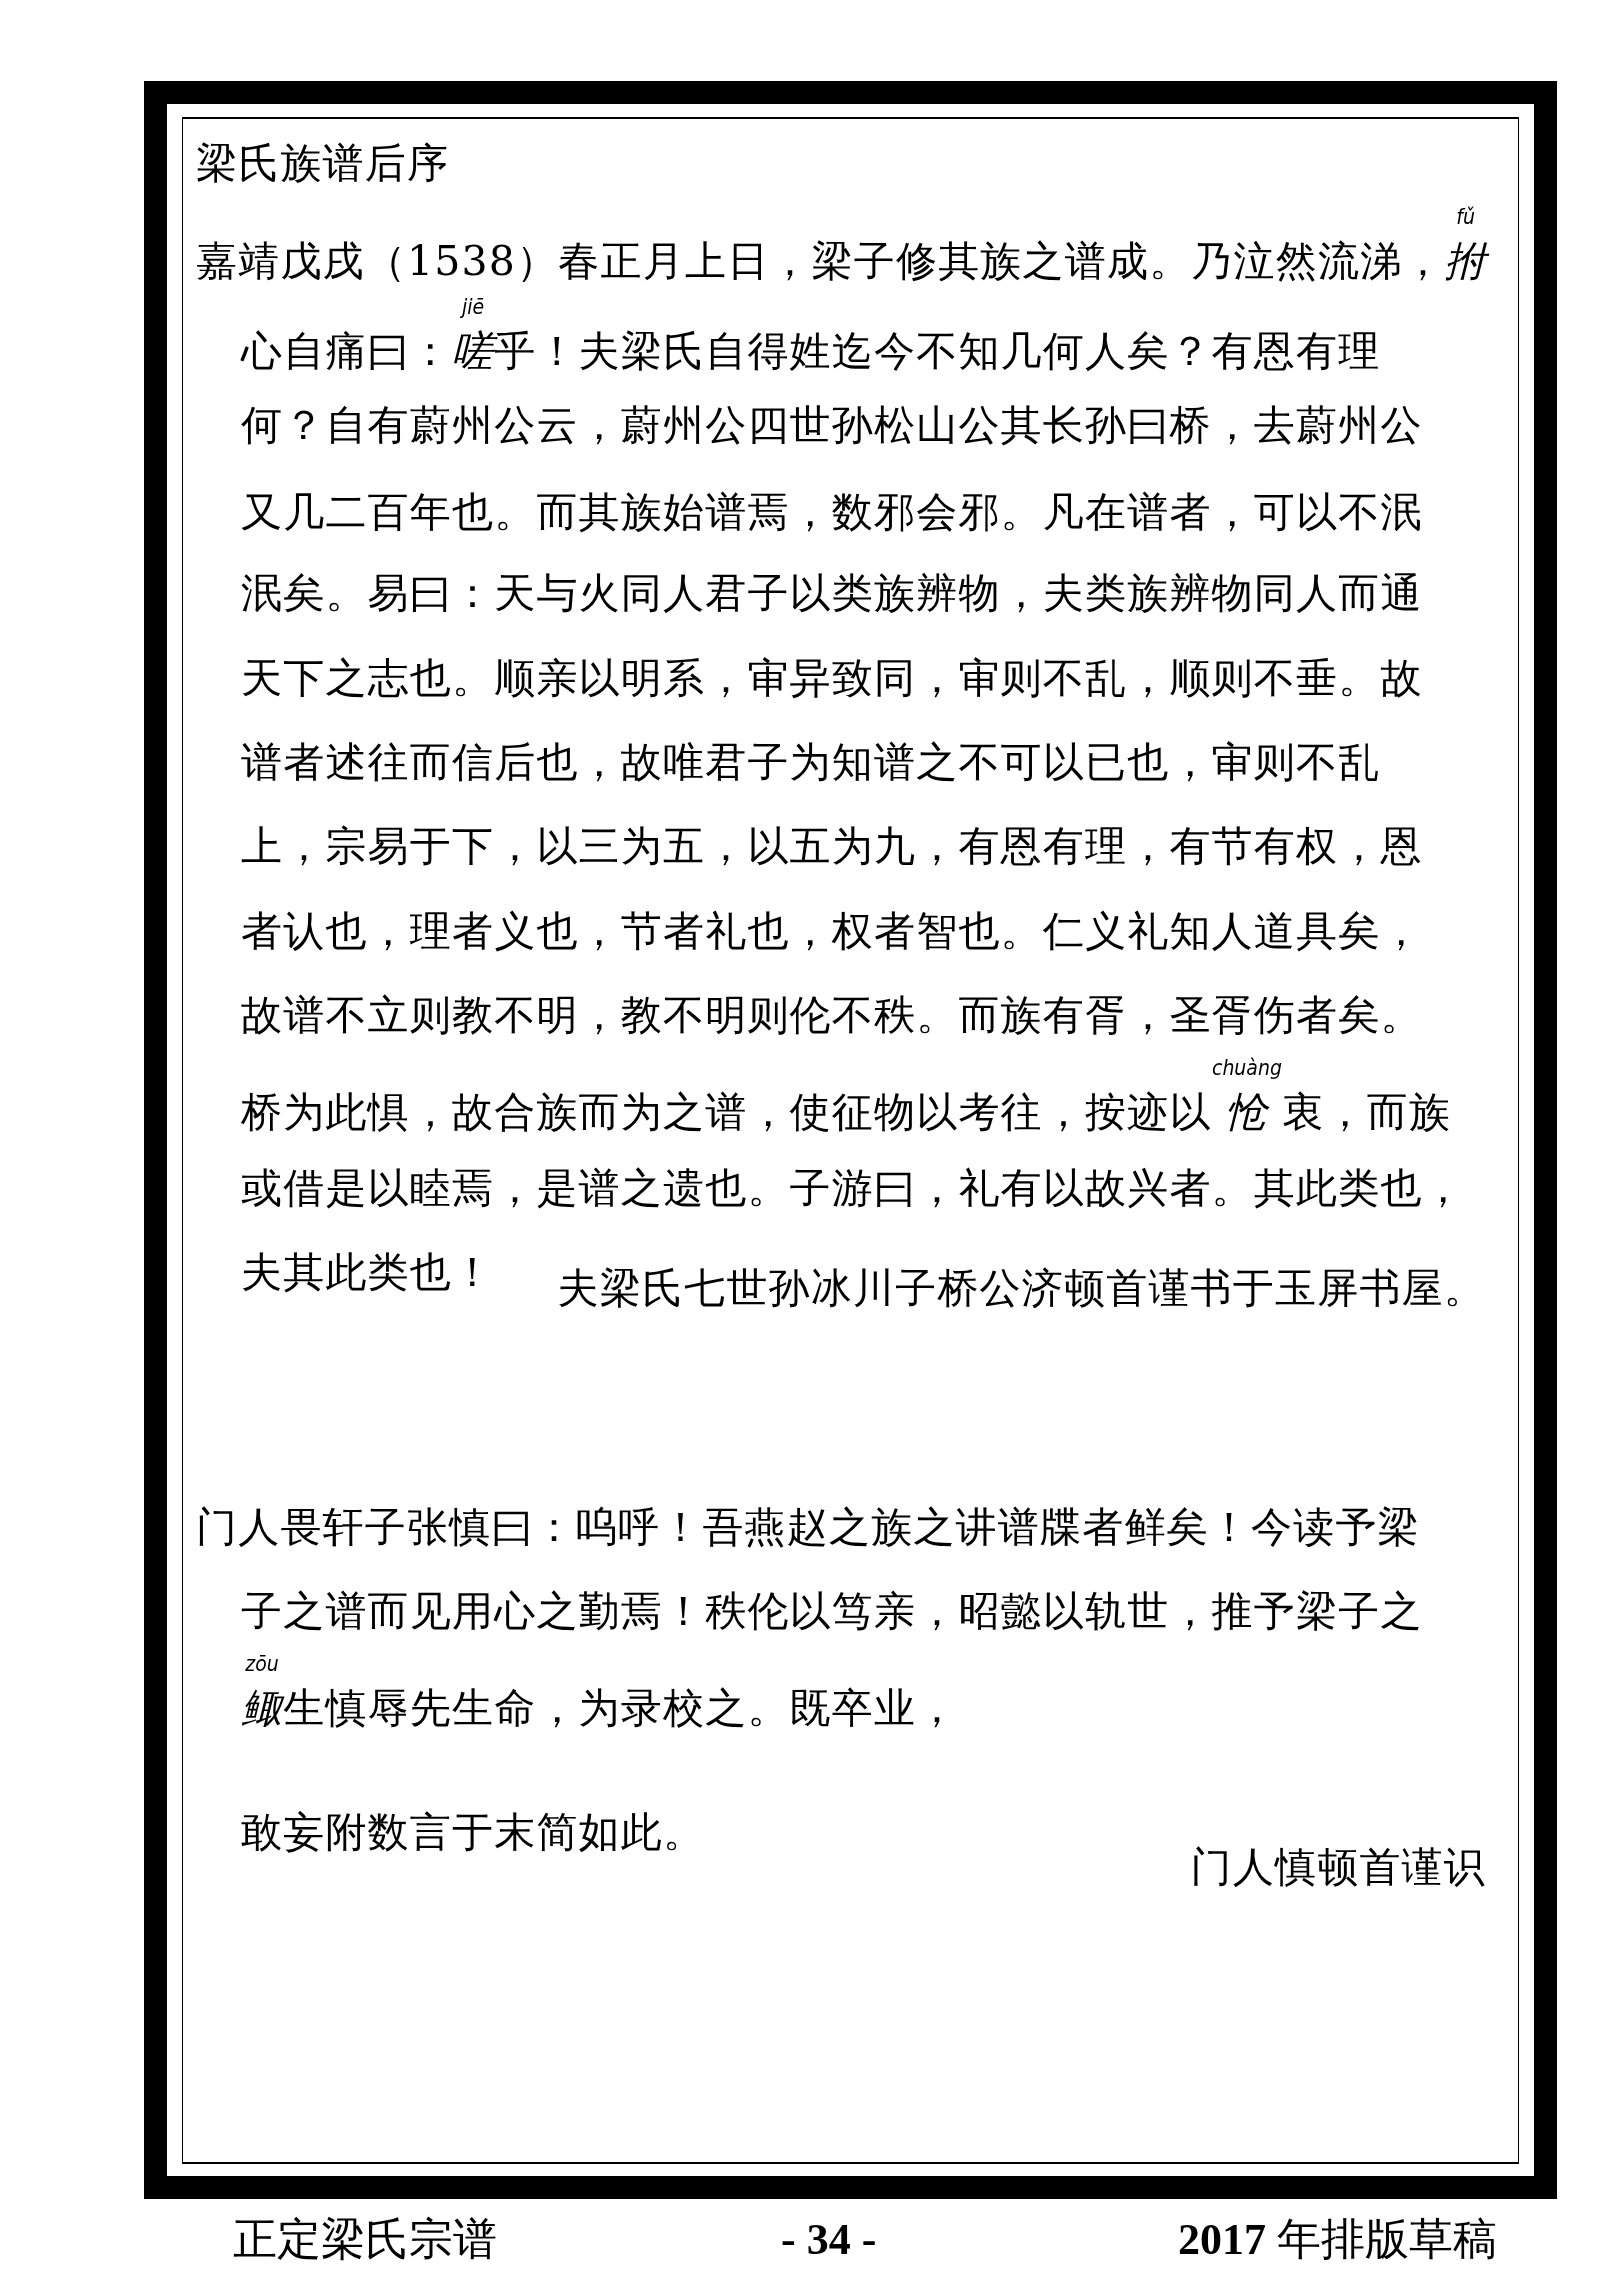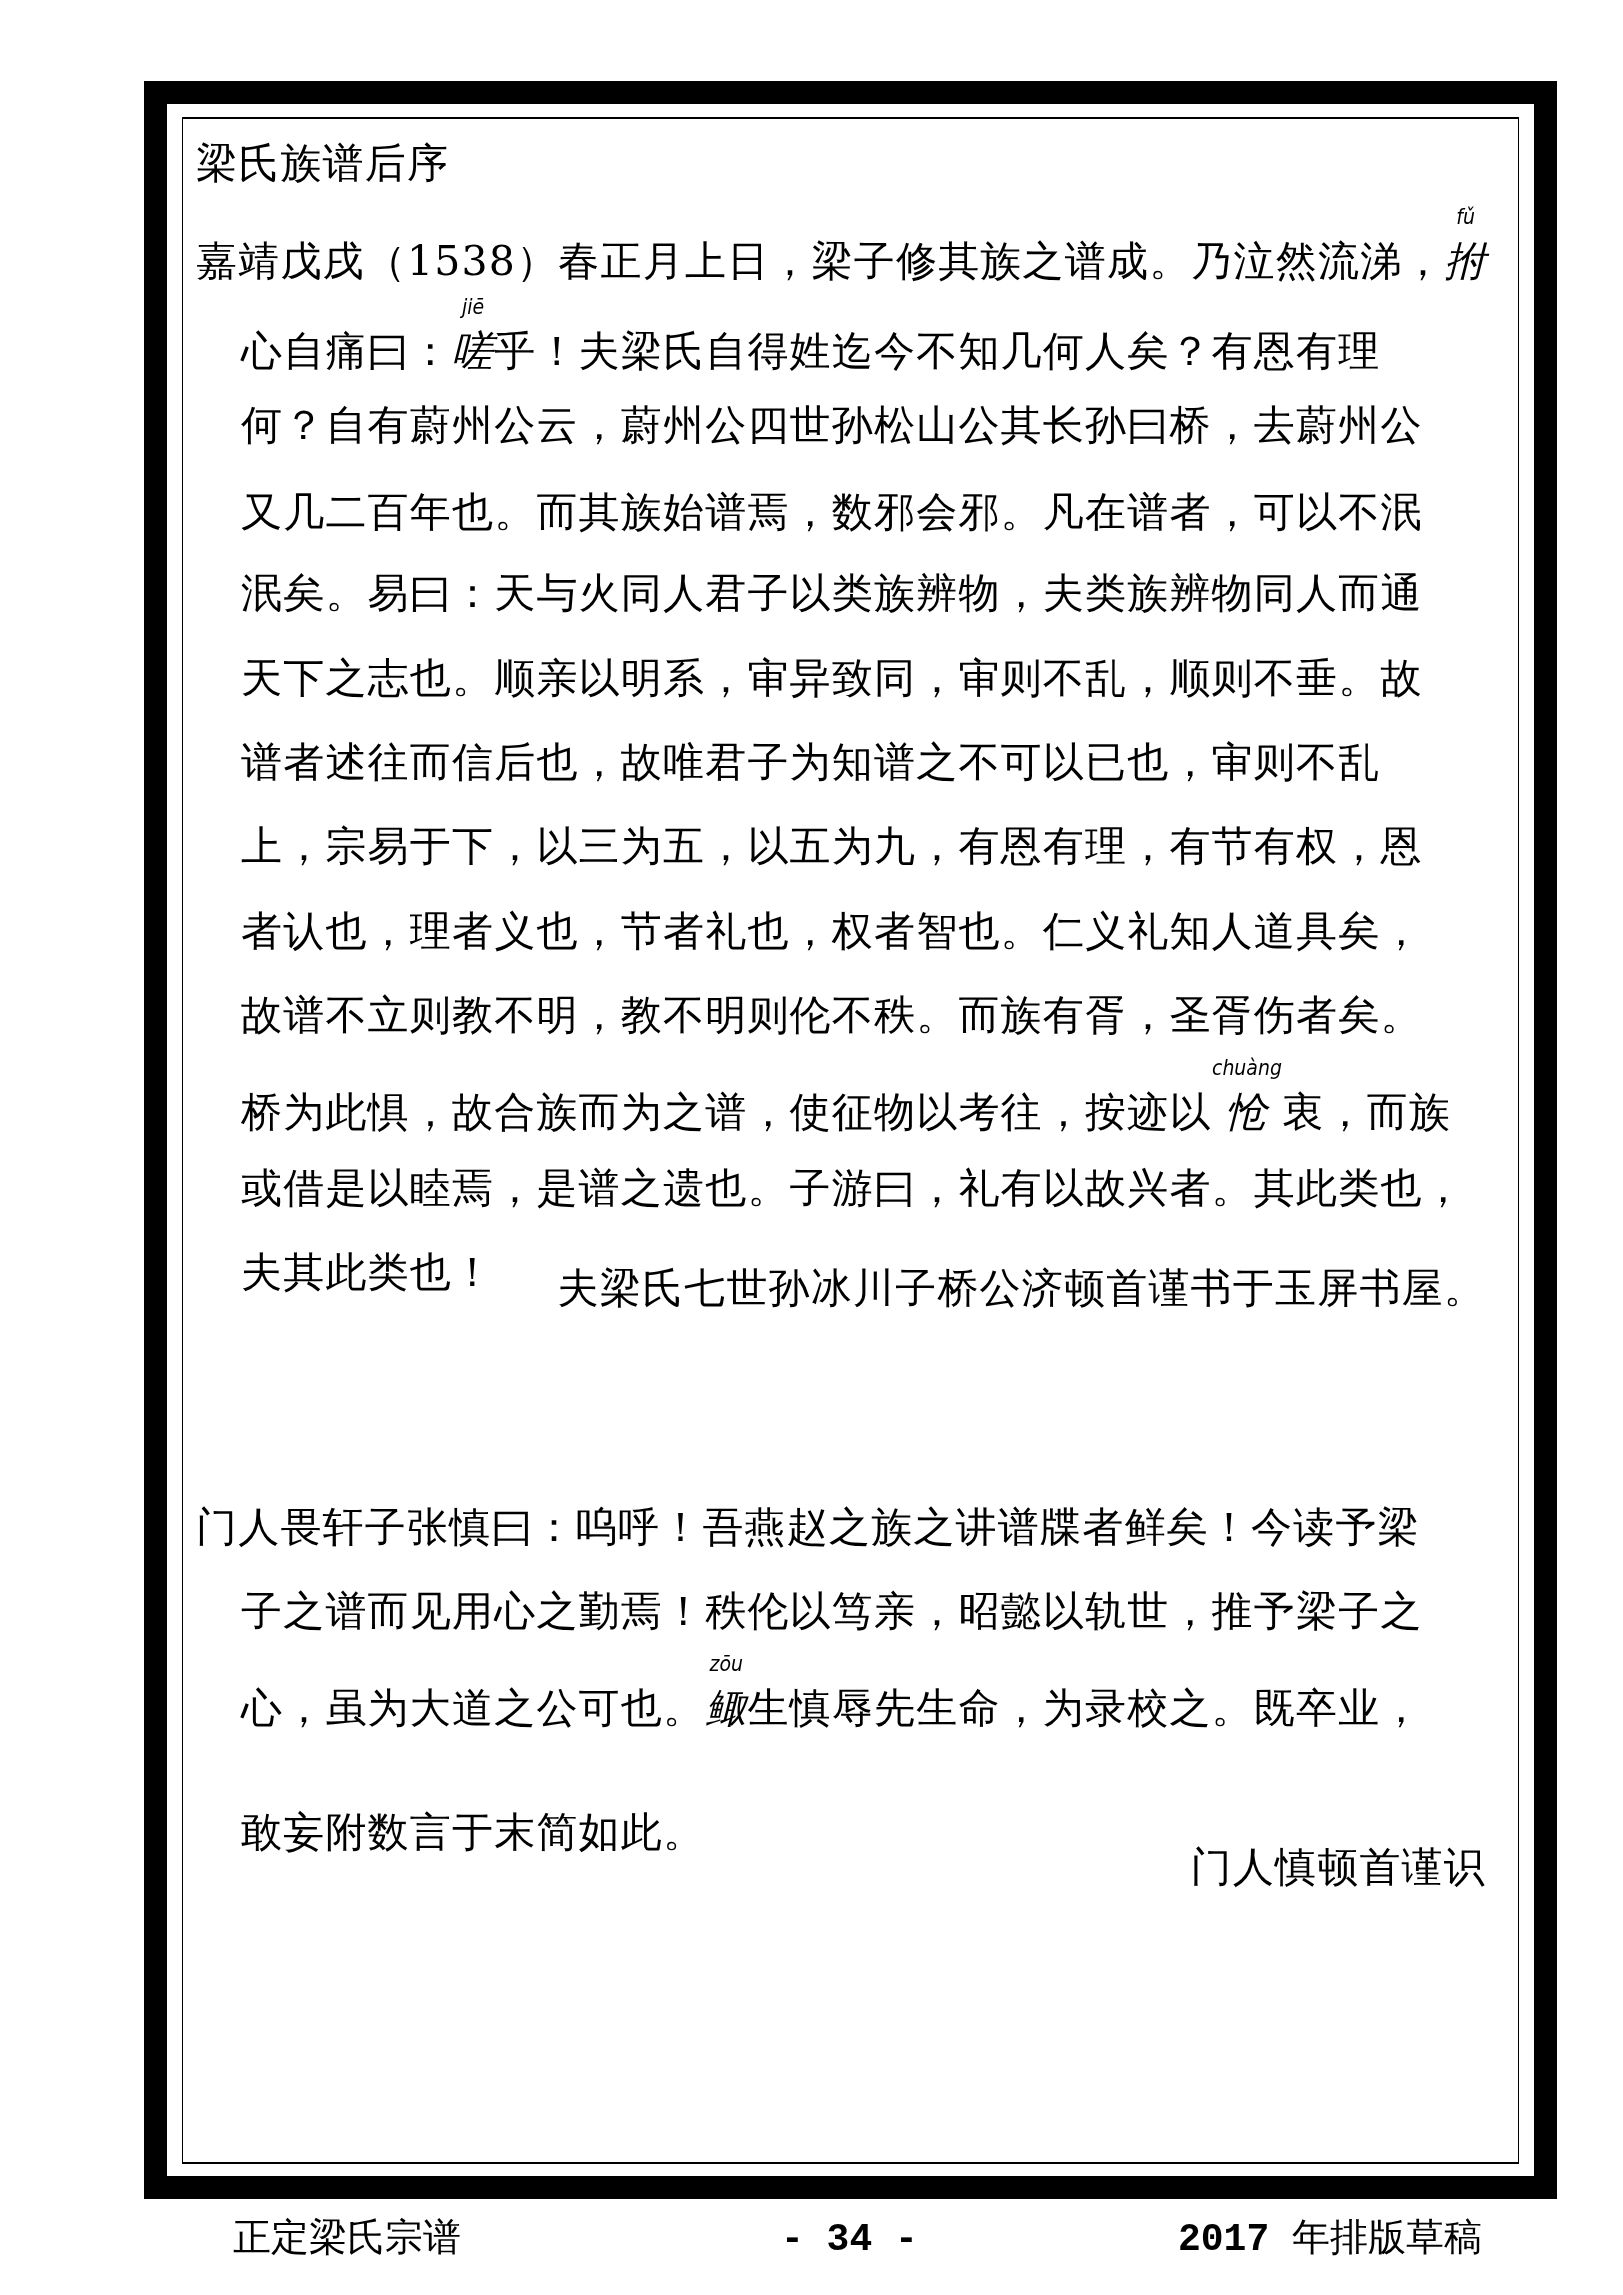--- a/index.html
+++ b/index.html
@@ -62,23 +62,23 @@
       top: -34px;
       font-family: "DejaVu Sans Condensed", "DejaVu Sans", "Liberation Sans", sans-serif;
       font-size: 21px;
       line-height: 21px;
       letter-spacing: 0;
       white-space: nowrap;
     }
     .footer {
       position: absolute;
       top: 2219px;
-      font-size: 38px;
+      font-size: 44px;
       line-height: 41px;
-      font-family: Liberation Mono, monospace;
+      font-family: Liberation Serif, serif;
       white-space: nowrap;
     }
     .footer.bold {
       font-weight: bold;
     }
   </style>
 </head>
 <body>
 
 <div class="frame-outer"></div>
@@ -105,21 +105,21 @@
   <span>桥为此惧，故合族而为之谱，使征物以考往，按迹以 </span><span class="ruby-wrap"><span class="pinyin">chuàng</span><span>怆</span></span><span> 衷，而族</span>
 </div>
 <div class="line" style="left:241px; top:1168px;">或借是以睦焉，是谱之遗也。子游曰，礼有以故兴者。其此类也，</div>
 <div class="line" style="left:241px; top:1252px;">夫其此类也！</div>
 
 <div class="line" style="right:137px; top:1268px;">夫梁氏七世孙冰川子桥公济顿首谨书于玉屏书屋。</div>
 
 <div class="line" style="left:196px; top:1507px;">门人畏轩子张慎曰：呜呼！吾燕赵之族之讲谱牒者鲜矣！今读予梁</div>
 <div class="line" style="left:241px; top:1591px;">子之谱而见用心之勤焉！秩伦以笃亲，昭懿以轨世，推予梁子之</div>
 <div class="line" style="left:241px; top:1688px;">
-  <span>心，虽为大道之公可也。</span><span class="ruby-wrap"><span class="pinyin">zōu</span><span>鲰</span></span><span>生慎辱先生命，为录校之。既卒业，</span>
+  <span class="ruby-wrap"><span class="pinyin">zōu</span><span>鲰</span></span><span>生慎辱先生命，为录校之。既卒业，</span>
 </div>
 <div class="line" style="left:241px; top:1812px;font-family:Liberation Serif, serif;">敢妄附数言于末简如此。</div>
 
 <div class="line" style="right:137px; top:1847px;">门人慎顿首谨识</div>
 
 <div class="footer" style="left:233px;">正定梁氏宗谱</div>
 <div class="footer bold" style="left:781px;">- 34 -</div>
 <div class="footer" style="left:1178px;">
   <span class="bold" style="font-weight:bold;">2017</span>
   <span>年排版草稿</span>

